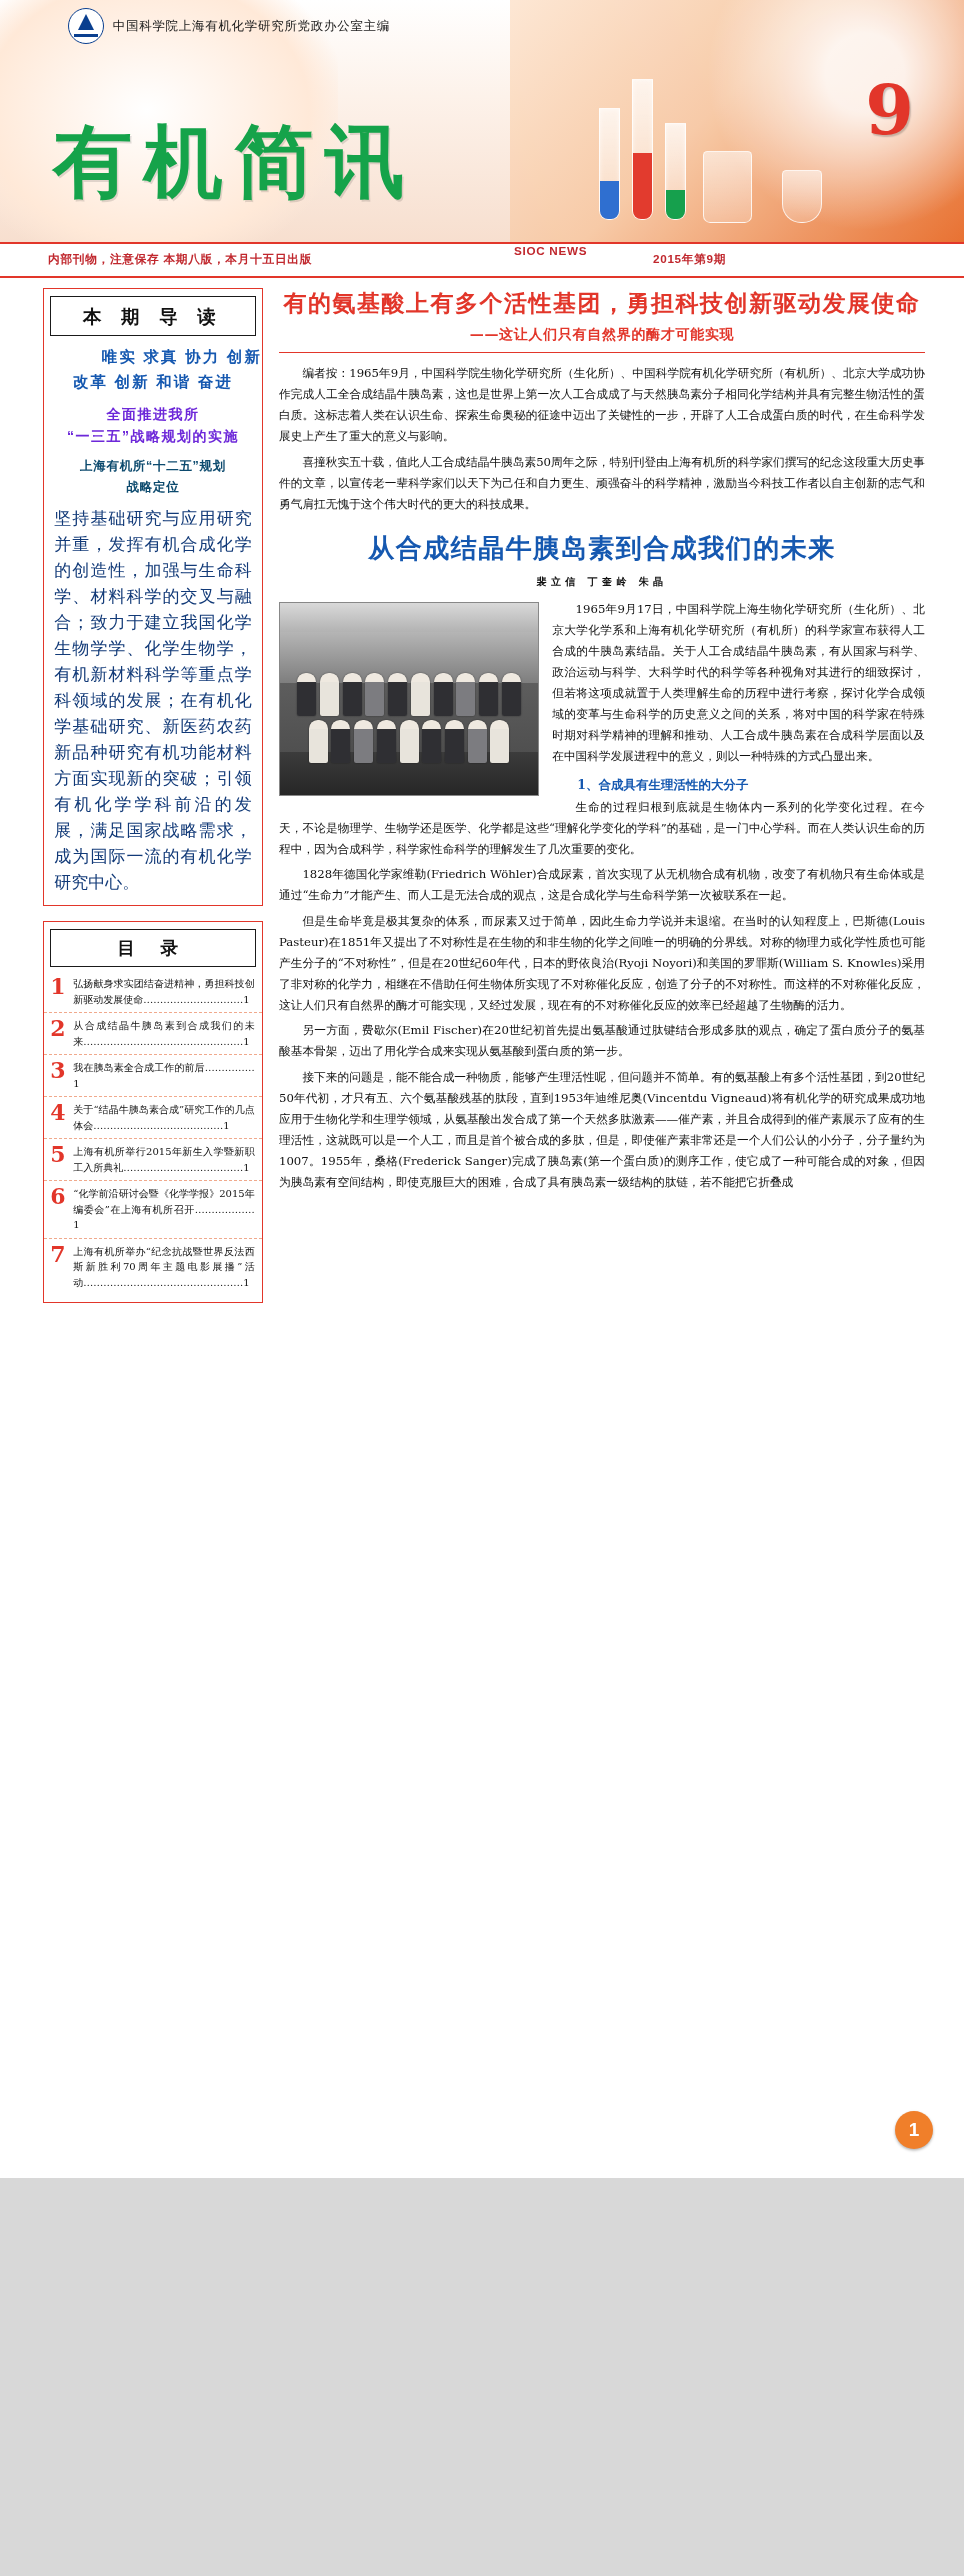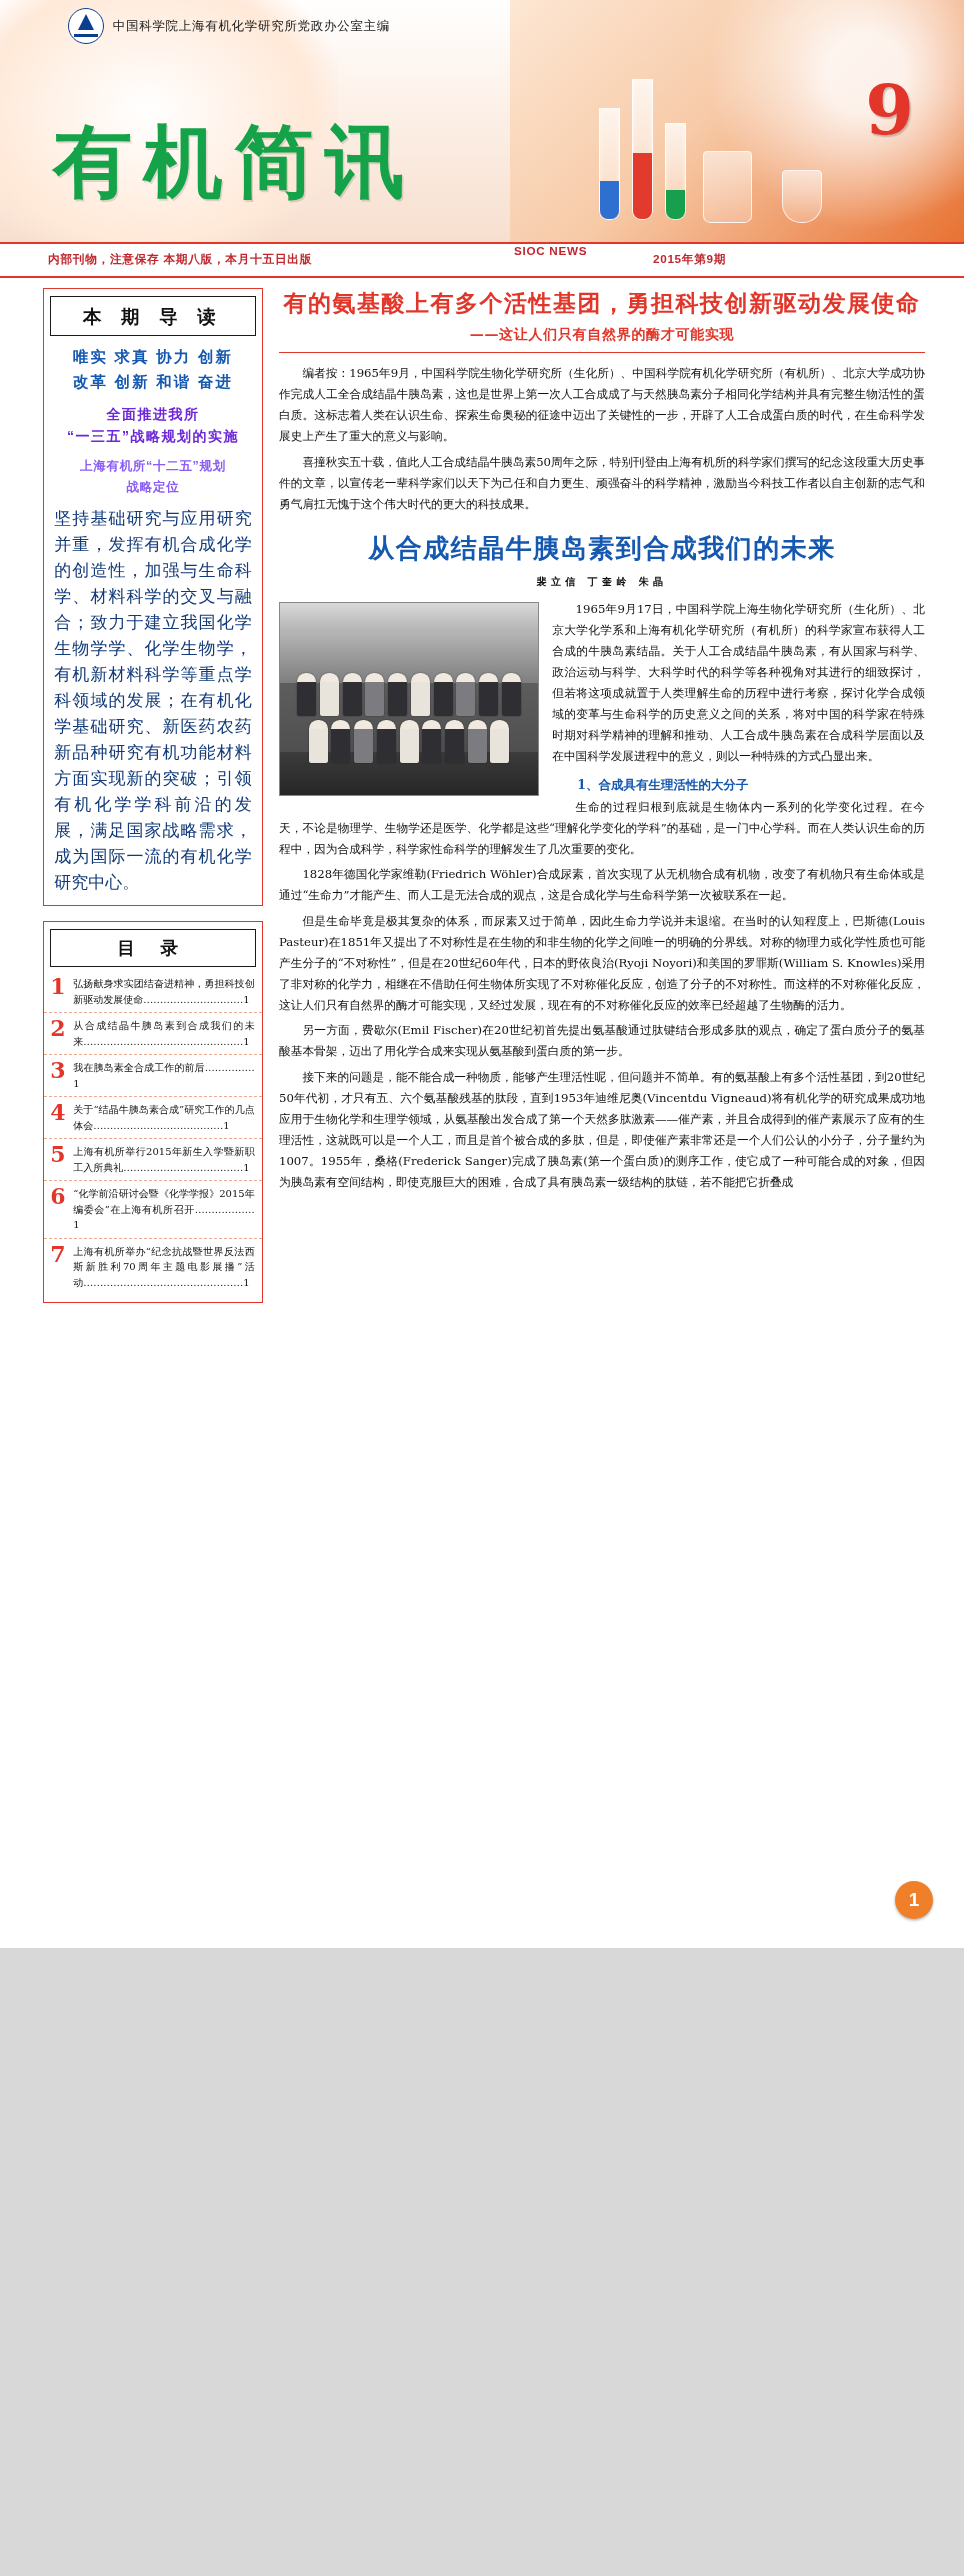--- a/index.html
+++ b/index.html
@@ -1,18 +1,18 @@
 <!DOCTYPE html>
 <html style="font-size:11.7px"><head>
 <meta charset="utf-8">
 <style>
   html,body{margin:0;padding:0;background:#d8d8d8;}
   body{font-family:"Liberation Sans","DejaVu Sans",sans-serif;}
   .page{
-    width:965px;height:1948px;position:relative;background:#ffffff;
+    width:965px;height:2178px;position:relative;background:#ffffff;
     margin:0 auto;overflow:hidden;
   }
   
   .masthead{
     position:absolute;left:0;top:0;width:965px;height:242px;
     background:linear-gradient(180deg,#ffffff 0%,#fdf2ea 40%,#f7dfcf 100%);
     overflow:hidden;
   }
   .mast-left-glow{
     position:absolute;left:-44px;top:-44px;width:382px;height:308px;
@@ -70,32 +70,32 @@
   .colR{position:absolute;left:279px;top:288px;width:646px;}
   
   .guide{
     border:1.5px solid #e2362a;background:#fff;padding:0 0 10.3px 0;
   }
   .guide-title{
     margin:7.3px 5.9px 5.9px 5.9px;border:1.5px solid #1a1a1a;padding:6.6px 0;text-align:center;
     font-size:18.4px;font-weight:bold;letter-spacing:7.3px;color:#111;
   }
   .guide-slogan{
-    text-align:center;color:#1558b0;font-weight:bold;font-size:15.4px;letter-spacing:2.2px;
+    text-align:right;color:#1558b0;font-weight:bold;font-size:15.4px;letter-spacing:2.2px;
     margin:10.3px 0 4.4px;
   }
   .guide-slogan2{
     text-align:center;color:#1558b0;font-weight:bold;font-size:15.4px;letter-spacing:2.2px;
     margin:1.5px 0 10.3px;
   }
   .guide-sub{
     text-align:center;color:#6d28d9;font-weight:bold;font-size:14px;letter-spacing:1.5px;line-height:22px;
   }
   .guide-sub2{
-    text-align:center;color:#8b5cf6;font-weight:bold;font-size:12.5px;letter-spacing:0.7px;line-height:20.6px;
+    text-align:center;color:#0c4a6e;font-weight:bold;font-size:12.5px;letter-spacing:0.7px;line-height:20.6px;
     margin-top:8.8px;
   }
   .guide-body{
     margin:7.3px 10.3px 0;font-size:17px;line-height:26px;color:#123a78;text-align:justify;
     font-family:"DejaVu Serif","Liberation Serif",serif;
   }
   
   .toc{border:1.5px solid #e2362a;margin-top:14.7px;background:#fff;padding-bottom:7.3px;}
   .toc-title{
     margin:7.3px 5.9px 4.4px;border:1.5px solid #1a1a1a;padding:5.9px 0;text-align:center;

